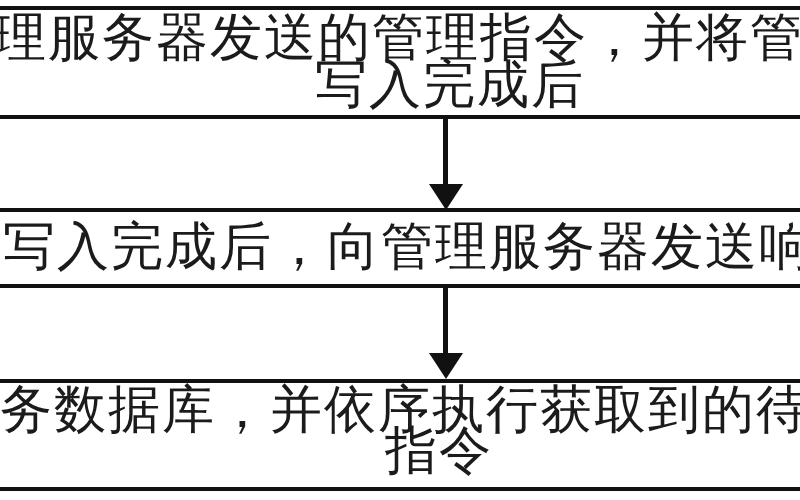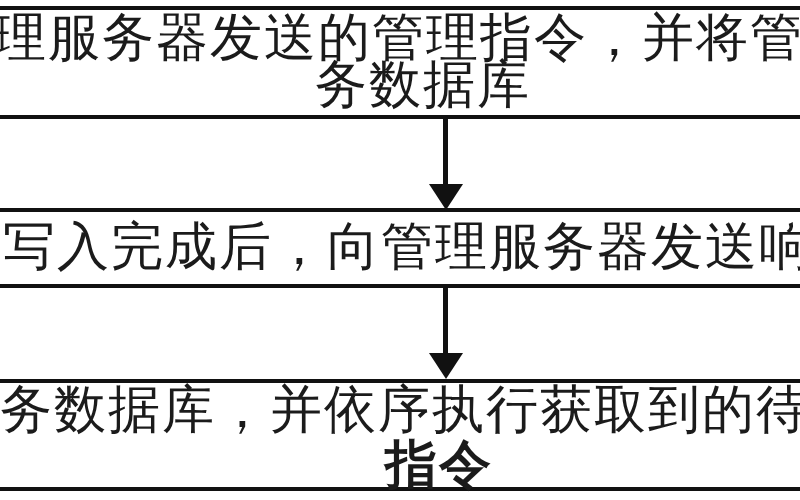--- a/index.html
+++ b/index.html
@@ -37,21 +37,21 @@
     color: var(--ink, #1b1b1b);
     font-weight: 500;
   }
   
   #box1-line1 { left: -6px;  top: 2px;  }
   #box1-line2 { left: 315px; top: 49px; }
   
   #box2-line1 { left: 3px;   top: 9px;  }
   
   #box3-line1 { left: 0px;   top: 1px;  }
-  #box3-line2 { left: 385px; top: 56px; font-weight: bold; }
+  #box3-line2 { left: 385px; top: 42px; }
 
   .arrow-shaft {
     position: absolute;
     left: 443px;
     width: 5px;
     background: var(--line, #111111);
   }
   #arrow-1-shaft { top: 119px; height: 70px; }
   #arrow-2-shaft { top: 288px; height: 68px; }
 
@@ -67,21 +67,21 @@
   #arrow-1-head { top: 184px; }
   #arrow-2-head { top: 353px; }
 </style>
 </head>
 <body>
 
 <div id="stage" style="--bg: #ffffff; --line: #111111; --ink: #1b1b1b;">
 
   <div class="flow-box" id="box-1">
     <div class="tline" id="box1-line1">理服务器发送的管理指令，并将管理</div>
-    <div class="tline" id="box1-line2">务数据库</div>
+    <div class="tline" id="box1-line2">写入完成后</div>
   </div>
 
   <div class="arrow-shaft" id="arrow-1-shaft"></div>
   <div class="arrow-head" id="arrow-1-head"></div>
 
   <div class="flow-box" id="box-2">
     <div class="tline" id="box2-line1">写入完成后，向管理服务器发送响应</div>
   </div>
 
   <div class="arrow-shaft" id="arrow-2-shaft"></div>

